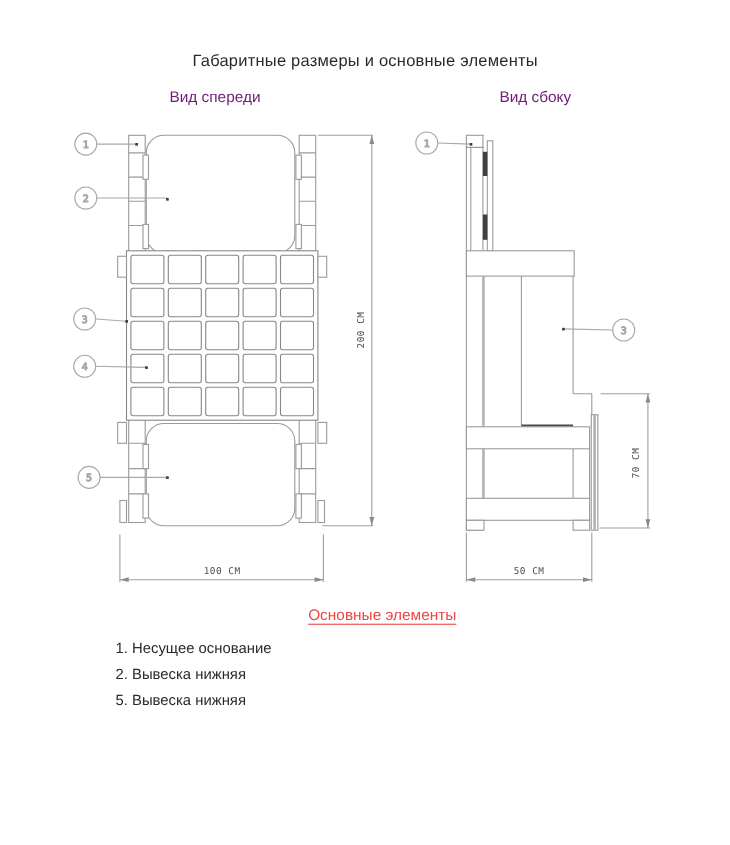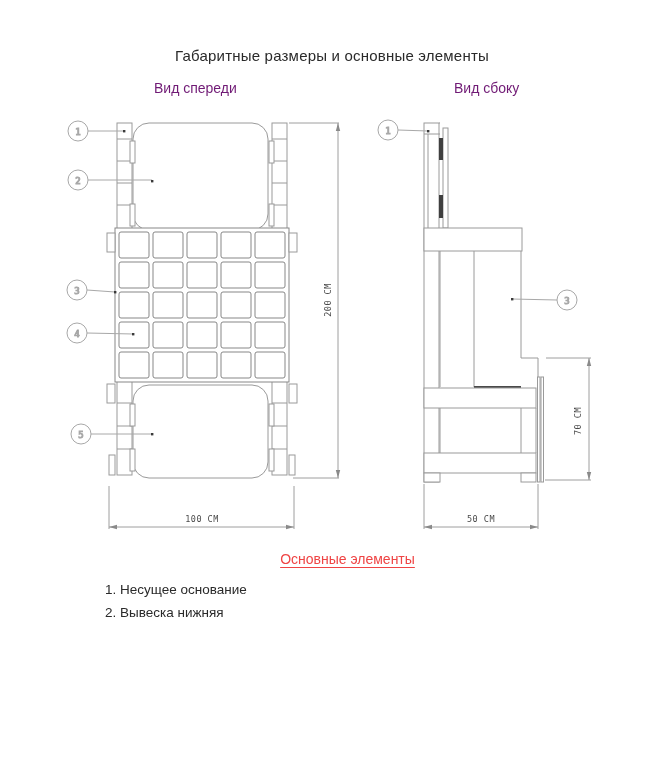--- a/index.html
+++ b/index.html
@@ -208,13 +208,14 @@
       <text class="callout-num" x="567" y="303.5" text-anchor="middle">3</text>
     </g>
   </g>
 </svg>
 
 <div id="elements-heading" class="abs">Основные элементы</div>
 
 <div id="elements-list" class="abs">
   <div class="el-item"><span>1.</span> <span>Несущее основание</span></div>
   <div class="el-item"><span>2.</span> <span>Вывеска нижняя</span></div>
+  <div class="el-item"><span>5.</span> <span>Вывеска нижняя</span></div>
 </div>
 
 </body></html>

